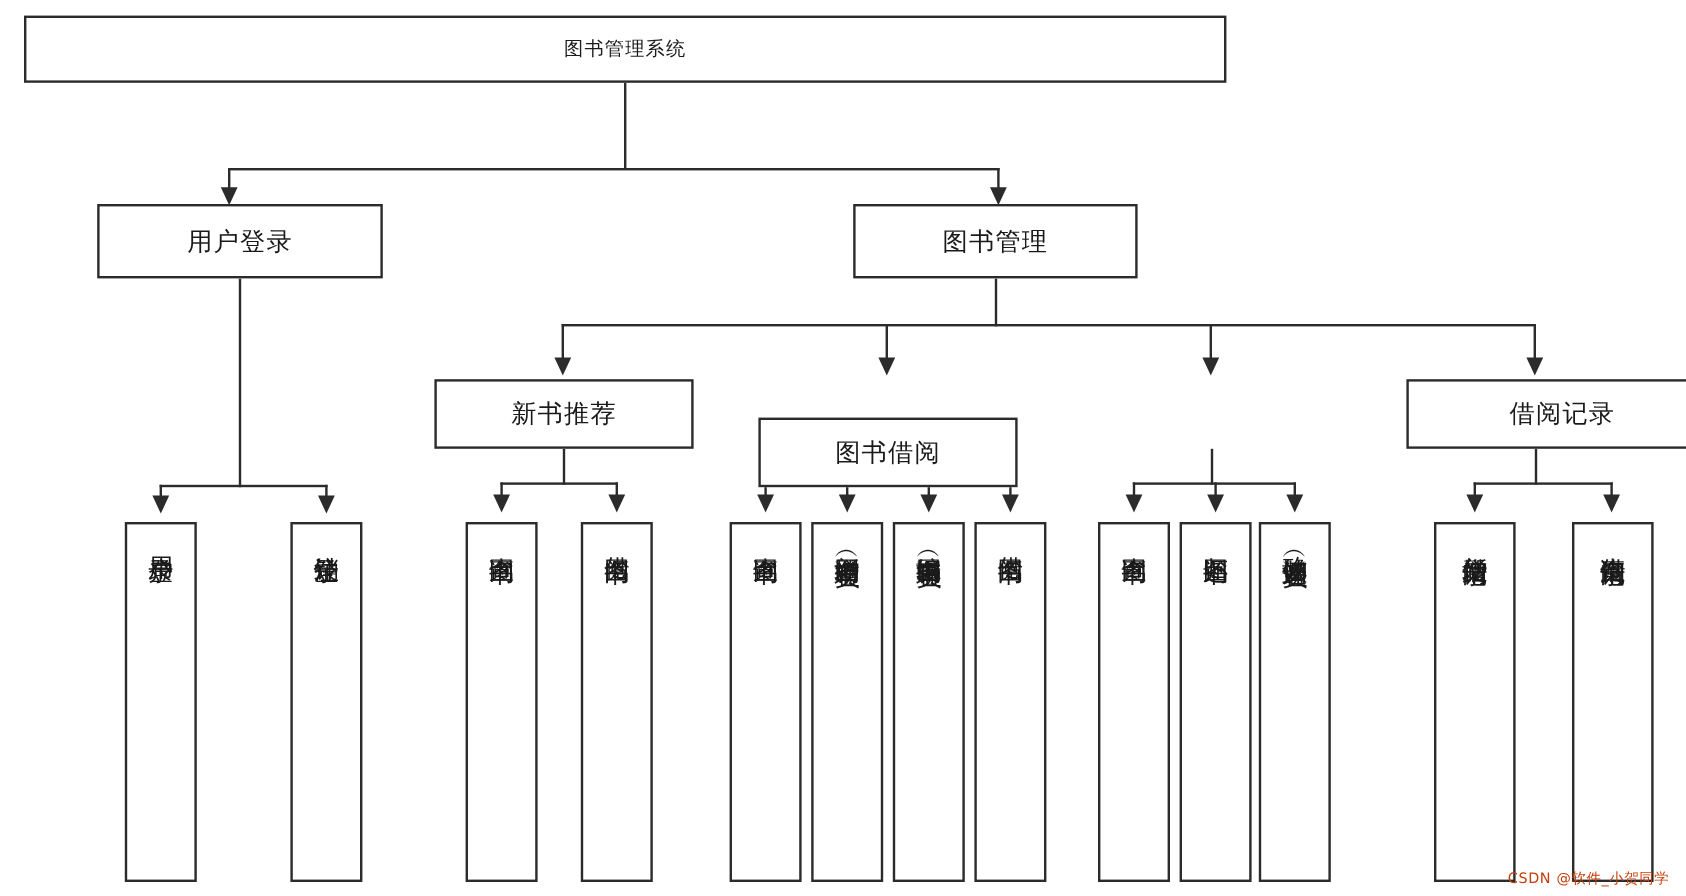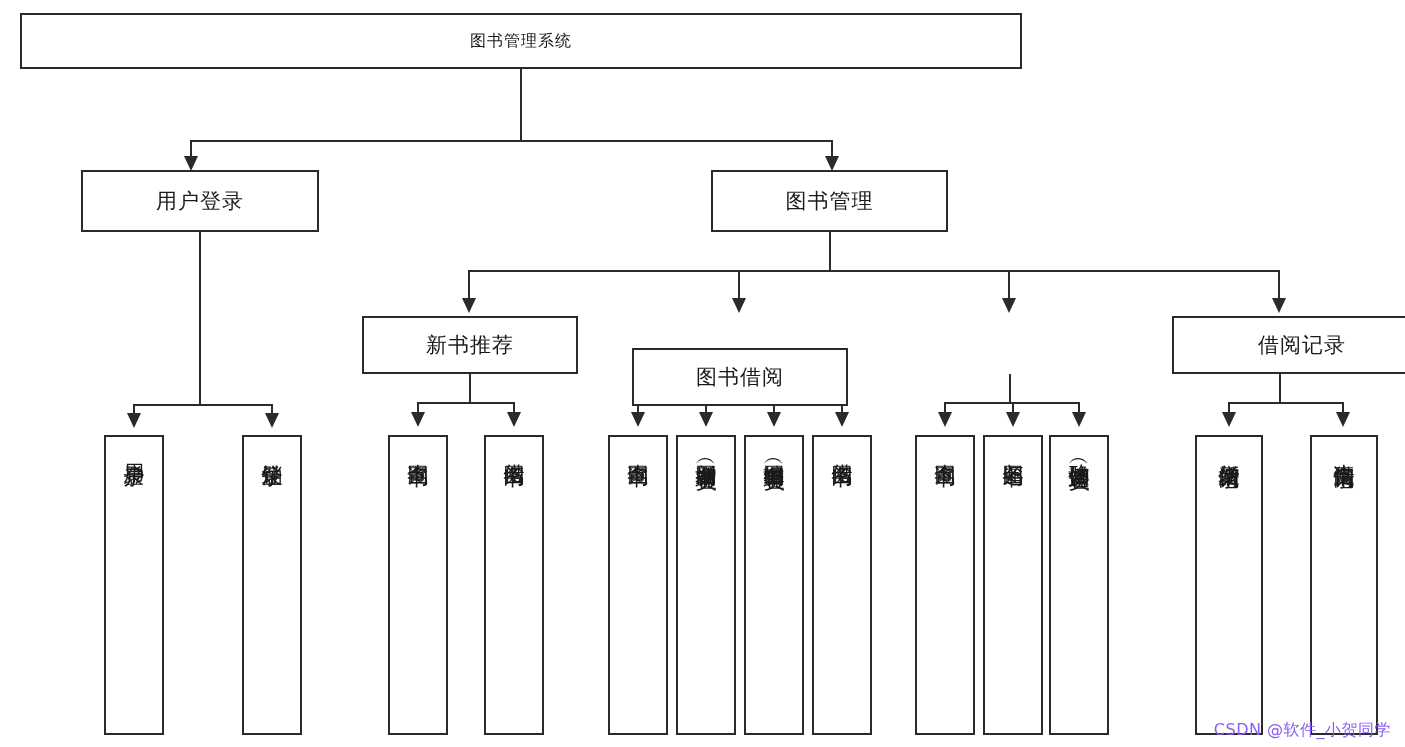--- a/index.html
+++ b/index.html
@@ -65,22 +65,22 @@
     height: 0;
     border-left: 7px solid transparent;
     border-right: 7px solid transparent;
     border-top: 15px solid #2b2b2b;
     z-index: 2;
   }
   #watermark {
     position: absolute;
     right: 14px;
     bottom: 6px;
-    font-size: 16px;
-    color: #8b5cf6;
+    font-size: 12px;
+    color: #c2410c;
     letter-spacing: 0.5px;
     z-index: 5;
     pointer-events: none;
     white-space: nowrap;
   }
 </style>
 </head>
 <body>
 
 <div id="canvas">

